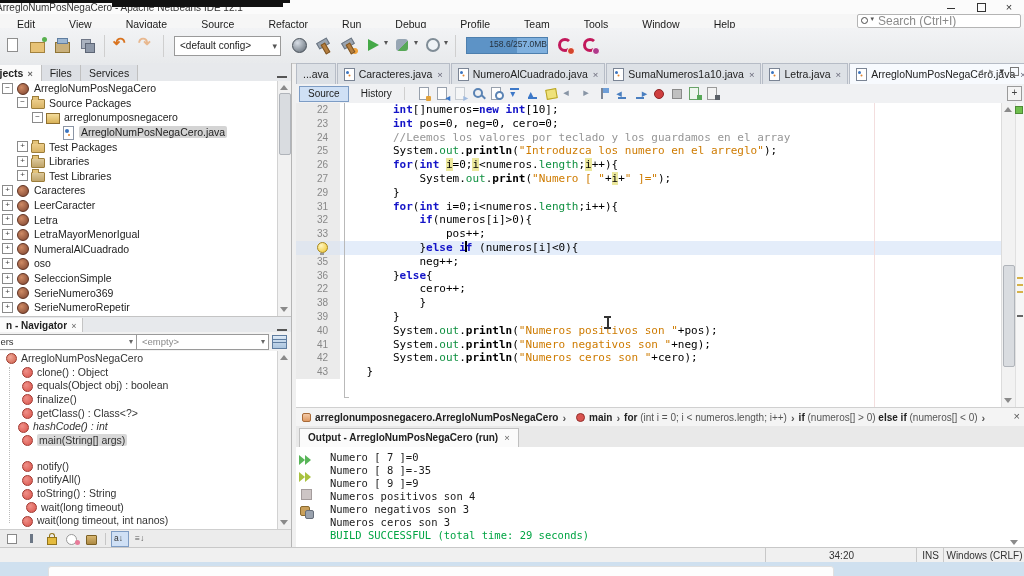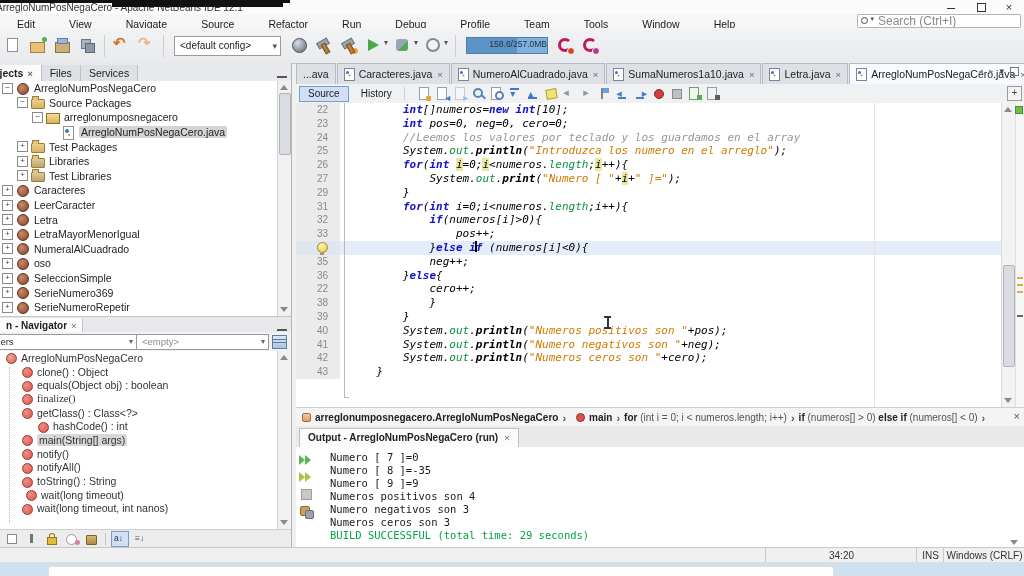--- a/index.html
+++ b/index.html
@@ -161,21 +161,21 @@
   .i-stop-macro::before{content:"";position:absolute;left:3px;top:3px;width:8px;height:8px;background:#c0c0c0;border:1px solid #8a8a8a;}
   .i-comment::before{content:"";position:absolute;left:2px;top:1px;width:8px;height:11px;background:#eef6ee;border:1px solid #69a369;}
   .i-comment::after{content:"";position:absolute;right:0;bottom:1px;width:5px;height:5px;background:#57a857;}
   .i-uncomment::before{content:"";position:absolute;left:2px;top:1px;width:8px;height:11px;background:#f3f3f3;border:1px solid #9a9a9a;}
   .i-uncomment::after{content:"";position:absolute;right:0;bottom:1px;width:5px;height:5px;background:#5a5f66;}
   #split-btn{position:absolute;right:2px;top:23px;width:13px;height:13px;border:1px solid #9a9a9a;background:#f4f4f4;font-size:10px;line-height:11px;text-align:center;color:#444;}
   
   #code-panel{position:absolute;left:0;top:40px;width:100%;height:304px;overflow:hidden;background:#fff;}
   .code-row{display:flex;height:13.8px;line-height:13.8px;font-family:"DejaVu Sans Mono",monospace;font-size:11px;white-space:pre;}
   .gutter-cell{width:32px;flex:0 0 32px;text-align:right;padding-right:12px;color:#888;background:#ebebeb;font-size:10px;font-family:"Liberation Sans",sans-serif;}
-  .code-text{padding-left:10px;position:relative;flex:1;font-style:italic;}
+  .code-text{position:relative;flex:1;}
   .code-row.current{background:#e4edfa;}
   .code-row.current .gutter-cell{background:#e0e6ef;}
   .tk-p{color:#000;} .tk-k{color:#1414c8;font-weight:bold;} .tk-s{color:#ce7b00;}
   .tk-c{color:#969696;} .tk-f{color:#0f9040;} .tk-m{color:#000;font-weight:bold;}
   .tk-h{color:#000;background:#ece89c;}
   .tk-caret{display:inline-block;width:1.5px;height:11px;background:#000;vertical-align:-1px;margin:0 -0.75px;}
   .bulb{display:inline-block;width:9px;height:9px;border-radius:50%;background:radial-gradient(circle at 35% 30%,#fff6c0,#efc52c);border:1px solid #a8881c;position:relative;top:1px;}
   .bulb::after{content:"";position:absolute;left:2px;bottom:-3px;width:4px;height:2px;background:#999;}
   #fold-line{position:absolute;left:48px;top:0;width:1px;height:295px;background:#b9b9b9;}
   #fold-line::after{content:"";position:absolute;left:0;bottom:0;width:5px;height:1px;background:#b9b9b9;}
@@ -383,37 +383,37 @@
           <span class="mlabel">ArregloNumPosNegaCero</span>
         </div>
         <div class="mrow" style="padding-left: 20px;">
           <span class="ico-mem ico-method"></span>
           <span class="mlabel">clone() : Object</span>
         </div>
         <div class="mrow" style="padding-left: 20px;">
           <span class="ico-mem ico-method"></span>
           <span class="mlabel">equals(Object obj) : boolean</span>
         </div>
-        <div class="mrow" style="padding-left: 20px; font-family: Liberation Serif, serif;">
+        <div class="mrow" style="padding-left: 20px;">
           <span class="ico-mem ico-method"></span>
           <span class="mlabel">finalize()</span>
         </div>
         <div class="mrow" style="padding-left: 20px;">
           <span class="ico-mem ico-method"></span>
           <span class="mlabel">getClass() : Class&lt;?&gt;</span>
         </div>
-        <div class="mrow" style="padding-left: 36px;">
+        <div class="mrow" style="padding-left: 16px; font-style: italic;">
           <span class="ico-mem ico-method"></span>
           <span class="mlabel">hashCode() : int</span>
         </div>
         <div class="mrow selected" style="padding-left: 20px;">
           <span class="ico-mem ico-method"></span>
           <span class="mlabel">main(String[] args)</span>
         </div>
-        <div class="mrow" style="padding-left: 20px;">
+        <div class="mrow" style="padding-left: 20px; margin-top: 12px;">
           <span class="ico-mem ico-method"></span>
           <span class="mlabel">notify()</span>
         </div>
         <div class="mrow" style="padding-left: 20px;">
           <span class="ico-mem ico-method"></span>
           <span class="mlabel">notifyAll()</span>
         </div>
         <div class="mrow" style="padding-left: 20px;">
           <span class="ico-mem ico-method"></span>
           <span class="mlabel">toString() : String</span>

